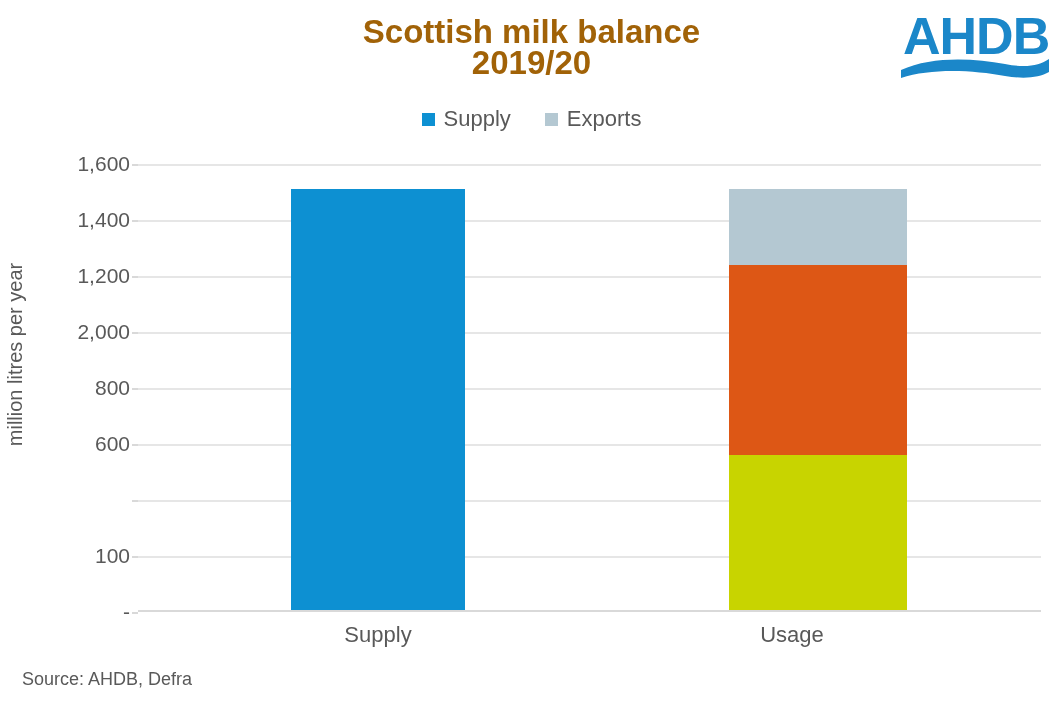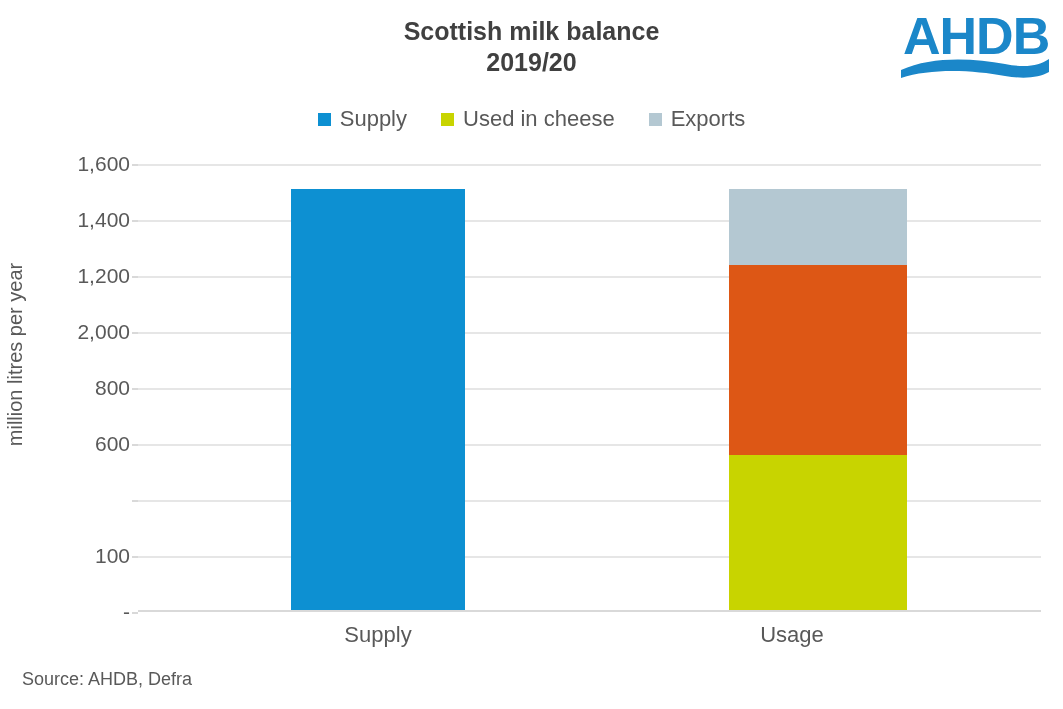--- a/index.html
+++ b/index.html
@@ -15,23 +15,23 @@
     overflow: hidden;
   }
 
   
   #chart-title {
     position: absolute;
     left: 0;
     top: 16px;
     width: 1063px;
     text-align: center;
-    font-size: 25px;
+    font-size: 33px;
     font-weight: bold;
-    color: #404040;
+    color: #a16207;
     line-height: 31px;
     white-space: pre-line;
   }
 
   
   #logo {
     position: absolute;
     right: 12px;
     top: 4px;
     width: 150px;
@@ -173,24 +173,20 @@
     <path d="M0 66 C 30 52, 72 54, 104 60 C 124 64, 138 62, 148 55 L148 68 C 138 74, 122 75, 104 72 C 72 66, 30 64, 0 74 Z" fill="#1b87c9"></path>
   </svg>
 </div>
 
 <div id="legend">
   <div class="legend-item">
     <span class="legend-swatch" style="background:#0d90d2"></span>
     <span class="legend-label">Supply</span>
   </div>
   <div class="legend-item">
-    <span class="legend-swatch" style="background:#c8d400"></span>
-    <span class="legend-label">Used in cheese</span>
-  </div>
-  <div class="legend-item">
     <span class="legend-swatch" style="background:#b4c8d2"></span>
     <span class="legend-label">Exports</span>
   </div>
 </div>
 
 <div id="yaxis-title">million litres per year</div>
 
 <div id="yticks">
   <div class="ytick" style="top:164px">1,600</div>
   <div class="ytick" style="top:220px">1,400</div>

